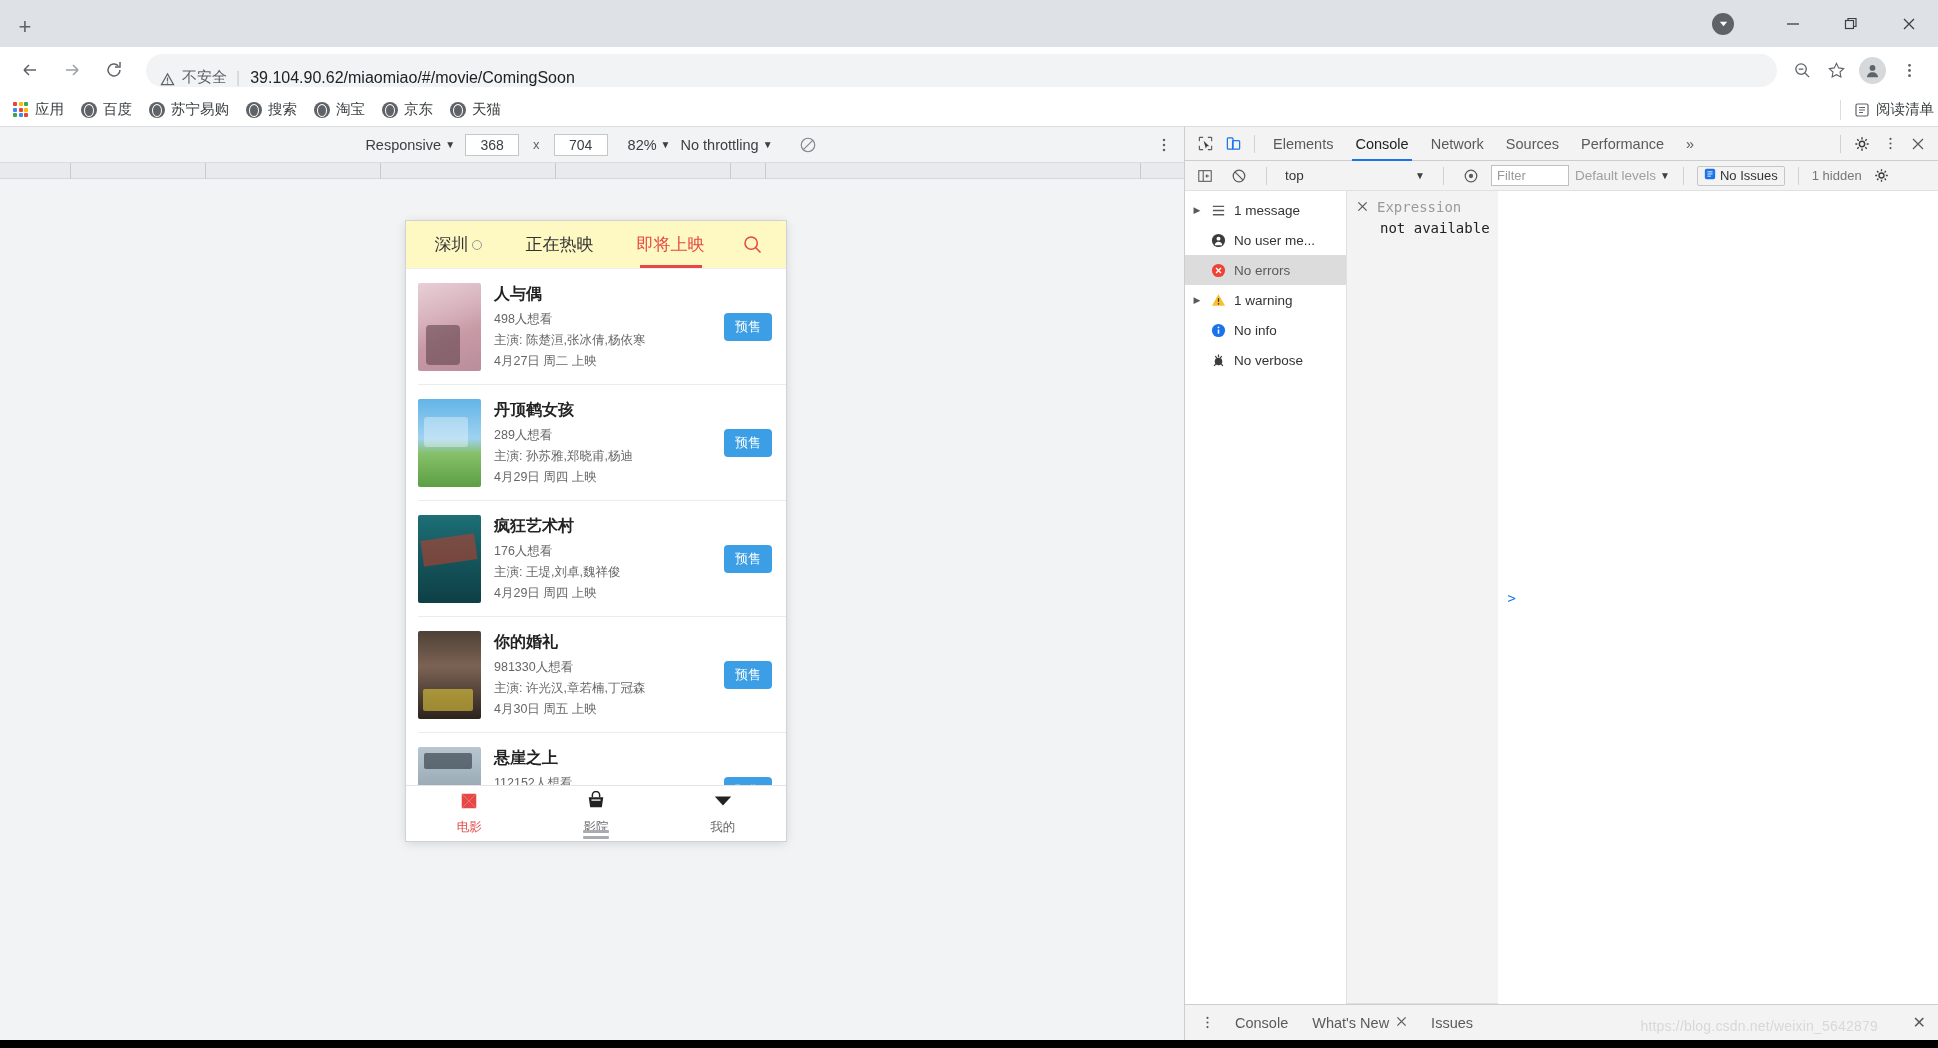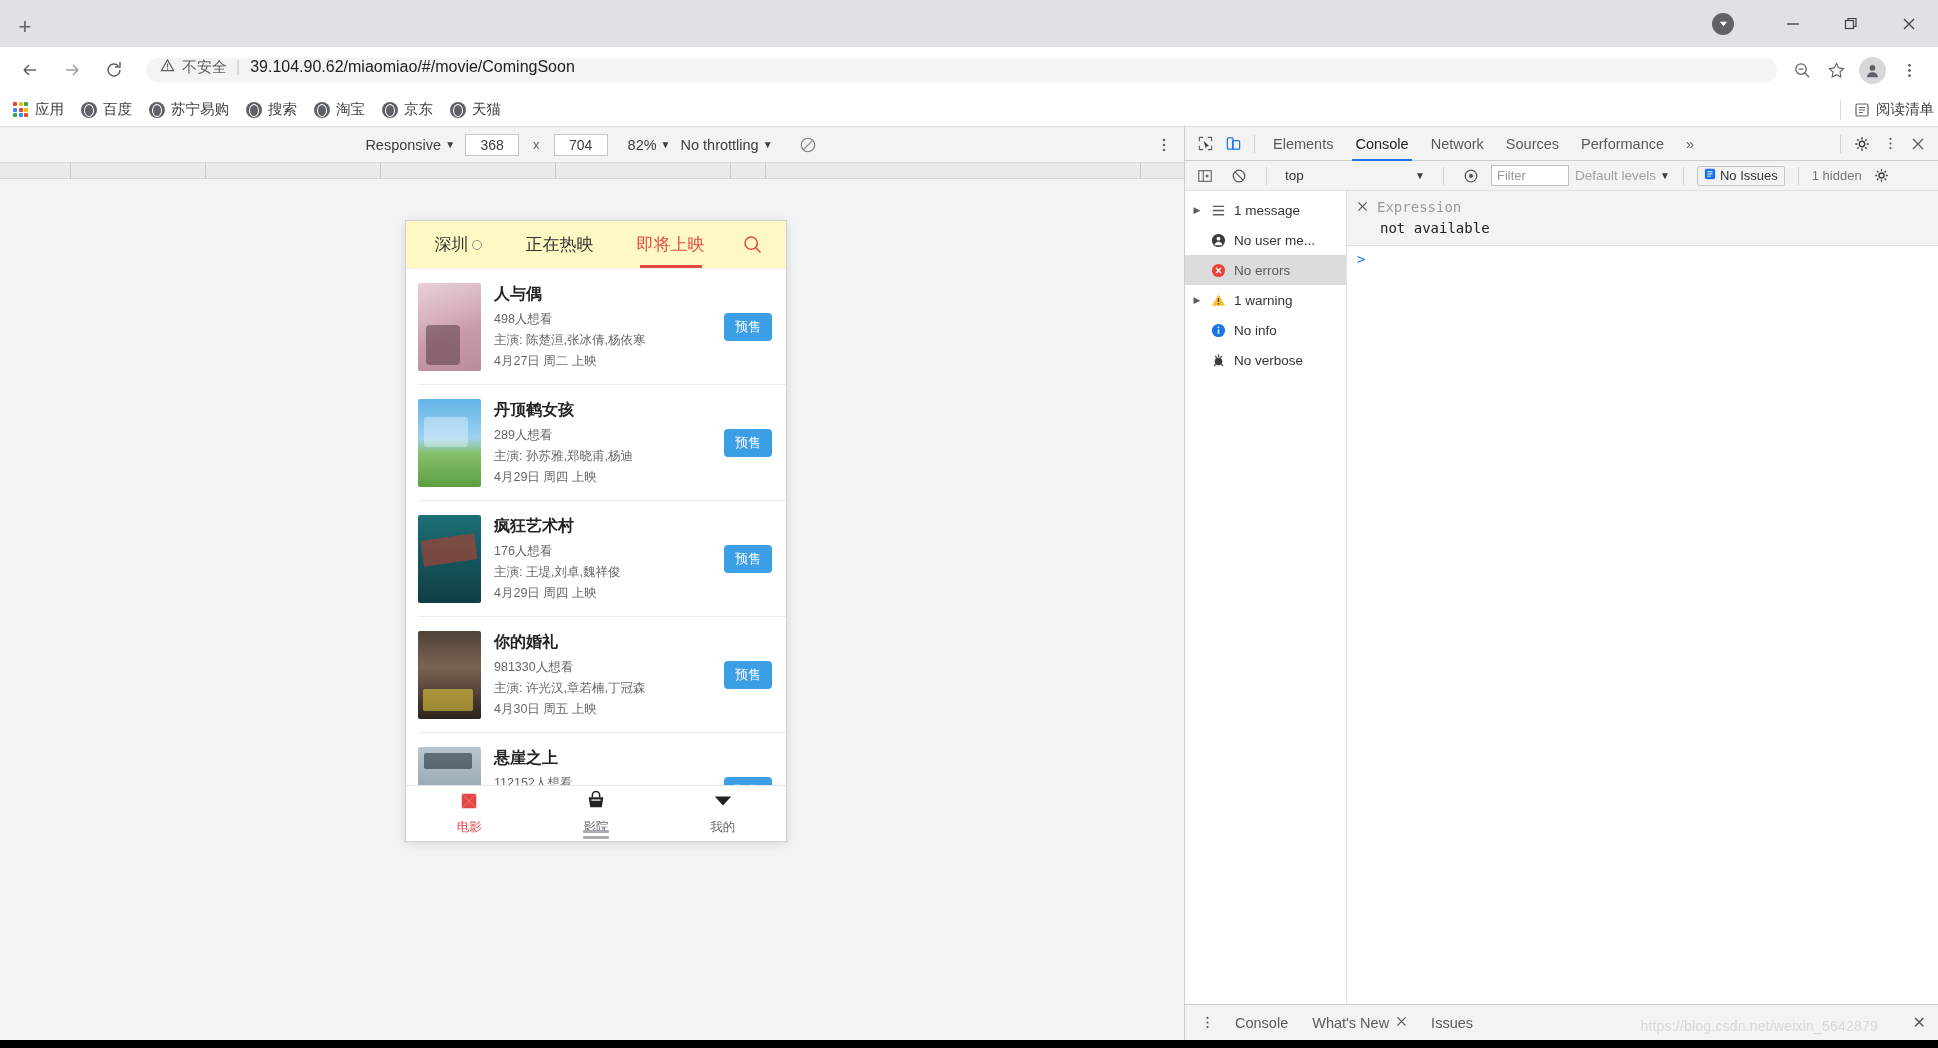--- a/index.html
+++ b/index.html
@@ -44,22 +44,22 @@
            display: flex; align-items: center; justify-content: center; margin-right: 30px; }
 
   
   .toolbar {
     height: 46px; background: #fff; display: flex; align-items: center;
     padding: 0 12px; flex: 0 0 auto;
   }
   .nav-btn { width: 36px; height: 36px; display: flex; align-items: center; justify-content: center;
              color: #5f6368; margin-right: 6px; }
   .omnibox {
-    flex: 1; height: 24px; background: #f1f3f4; border-radius: 17px;
-    display: flex; align-items: flex-start; padding: 0 14px; margin: 0 8px;
+    flex: 1; height: 33px; background: #f1f3f4; border-radius: 17px;
+    display: flex; align-items: flex-end; padding: 0 14px; margin: 0 8px;
     font-size: 16px; color: #202124;
   }
   .warn-icon { margin-right: 7px; color: #5f6368; font-size: 14px; display:flex;align-items:center; }
   .notsecure { color: #5f6368; font-size: 15px; margin-right: 9px; }
   .omni-sep { color: #cdd1d4; margin-right: 10px; }
   .omni-url { color: #202124; font-size: 16px; }
   .tb-right { display: flex; align-items: center; }
   .tb-icon { width: 34px; height: 34px; display: flex; align-items: center; justify-content: center; color: #5f6368; }
   .avatar-circ { width: 27px; height: 27px; border-radius: 50%; background: #d6d9dc;
                  display: flex; align-items: center; justify-content: center; margin: 0 6px; }
@@ -191,21 +191,21 @@
                  gap: 4px; padding: 0 6px; color: #333; font-size: 13px; }
   .hidden-txt { color: #777; font-size: 13px; }
 
   .console-body { flex: 1; display: flex; min-height: 0; }
   .console-sidebar { width: 162px; border-right: 1px solid #e0e0e0; background: #fff; padding-top: 4px;
                      font-size: 13.5px; color: #333; flex: 0 0 auto; }
   .cs-row { height: 30px; display: flex; align-items: center; gap: 6px; padding-left: 6px; }
   .cs-row.selected { background: #dcdcdc; color: #5a5a5a; }
   .cs-tri { width: 12px; font-size: 9px; color: #5a5a5a; display: flex; align-items: center; justify-content: center; }
   .cs-ico { width: 19px; display: flex; align-items: center; justify-content: center; }
-  .console-main { flex: 1; display: flex; flex-direction: column; min-width: 0; }
+  .console-main { flex: 1; display: flex; min-width: 0; }
   .expr-box { background: #f3f3f3; border-bottom: 1px solid #e0e0e0; padding: 8px 8px 9px 10px;
               font-family: "DejaVu Sans Mono", monospace; font-size: 14px; }
   .expr-line1 { display: flex; align-items: center; gap: 9px; color: #9a9a9a; }
   .expr-line2 { color: #202124; padding-left: 23px; margin-top: 5px; }
   .prompt-row { display: flex; align-items: center; padding: 5px 10px; font-family: "DejaVu Sans Mono", monospace;
                 font-size: 14px; color: #1a73e8; }
 
   .dt-drawer {
     height: 36px; border-top: 1px solid #cdcdcd; background: #f3f3f3;
     display: flex; align-items: center; padding: 0 8px; gap: 4px; flex: 0 0 auto; position: relative;

